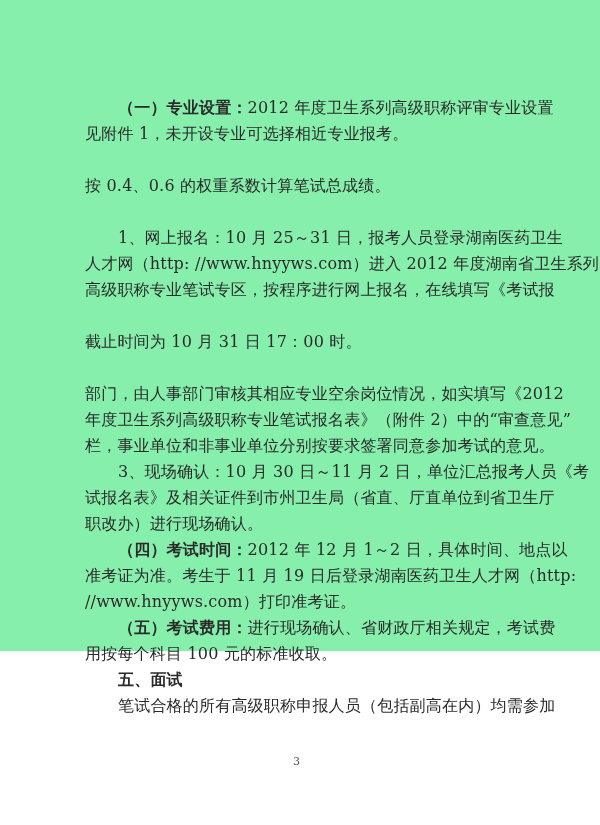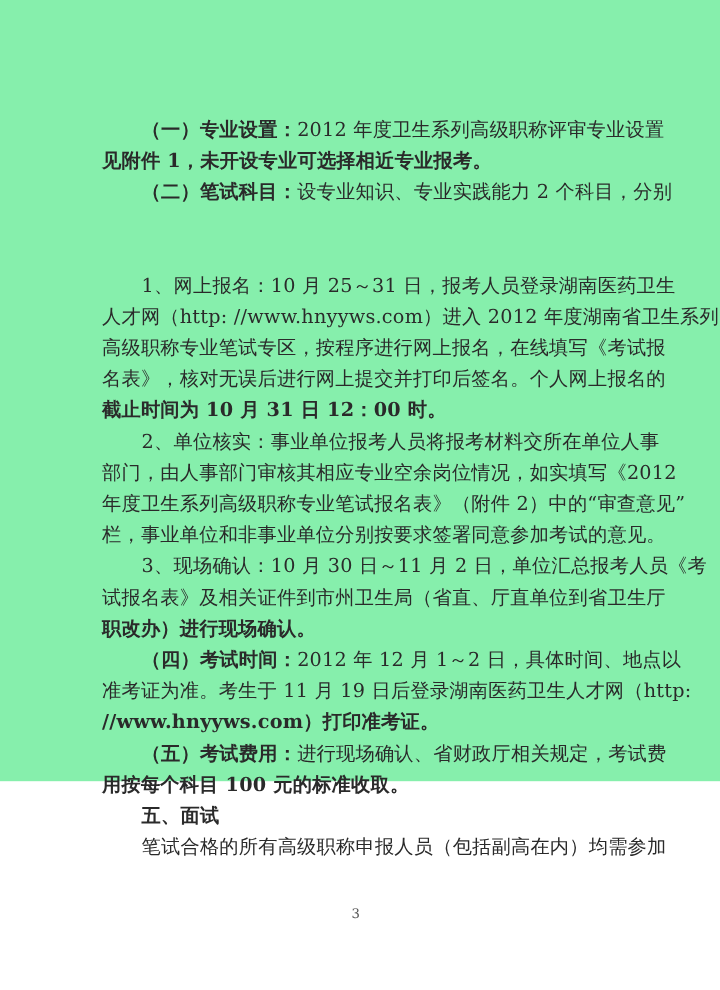--- a/index.html
+++ b/index.html
@@ -2,42 +2,40 @@
 <html><head>
 <meta charset="utf-8">
 <style>
   html, body { margin:0; padding:0; }
   body { width:600px; height:825px; background:#ffffff; position:relative; overflow:hidden;
          font-family:"DejaVu Serif","Liberation Serif",serif; color:#2a2a2a; }
   .page { position:absolute; left:0; top:0; width:600px; height:651px; background:#86efac; }
   .line { position:absolute; left:85px; width:416px; font-size:16px; line-height:20px; white-space:nowrap;
           text-align:justify; text-align-last:justify; letter-spacing:0.2px; }
   .line.indent { left:118px; width:383px; }
-  .line.last { text-align-last:left;font-weight:bold; }
+  .line.last { text-align-last:left; }
   .b { font-weight:bold; }
   .pagenum { position:absolute; left:293px; top:755px; font-size:11px; color:#555; }
 </style>
 </head>
 <body>
 
 <div class="page">
 
   <div class="line indent" style="top:98px"><span class="b">（一）专业设置：</span><span>2012 年度卫生系列高级职称评审专业设置</span></div>
   <div class="line last" style="top:124px">见附件 1，未开设专业可选择相近专业报考。</div>
 
-  <div class="line indent" style="top:150px"><span class="b">（二）笔试科目：</span><span>设专业知识、专业实践能力 2 个科目，分别</span></div>
+  <div class="line last" style="top:176px">按 0.4、0.6 的权重系数计算笔试总成绩。</div>
 
 
   <div class="line indent" style="top:228px">1、网上报名：10 月 25～31 日，报考人员登录湖南医药卫生</div>
   <div class="line" style="top:254px">人才网（http: //www.hnyyws.com）进入 2012 年度湖南省卫生系列</div>
   <div class="line" style="top:280px">高级职称专业笔试专区，按程序进行网上报名，在线填写《考试报</div>
-  <div class="line" style="top:306px">名表》，核对无误后进行网上提交并打印后签名。个人网上报名的</div>
-  <div class="line last" style="top:332px">截止时间为 10 月 31 日 12：00 时。</div>
+  <div class="line last" style="top:332px">截止时间为 10 月 31 日 17：00 时。</div>
 
-  <div class="line indent" style="top:358px">2、单位核实：事业单位报考人员将报考材料交所在单位人事</div>
   <div class="line" style="top:384px">部门，由人事部门审核其相应专业空余岗位情况，如实填写《2012</div>
   <div class="line" style="top:410px">年度卫生系列高级职称专业笔试报名表》（附件 2）中的“审查意见”</div>
   <div class="line" style="top:436px">栏，事业单位和非事业单位分别按要求签署同意参加考试的意见。</div>
 
   <div class="line indent" style="top:462px">3、现场确认：10 月 30 日～11 月 2 日，单位汇总报考人员《考</div>
   <div class="line last" style="top:514px">职改办）进行现场确认。</div>
   <div class="line" style="top:488px">试报名表》及相关证件到市州卫生局（省直、厅直单位到省卫生厅</div>
 
   <div class="line indent" style="top:540px"><span class="b">（四）考试时间：</span><span>2012 年 12 月 1～2 日，具体时间、地点以</span></div>
   <div class="line" style="top:566px">准考证为准。考生于 11 月 19 日后登录湖南医药卫生人才网（http:</div>

